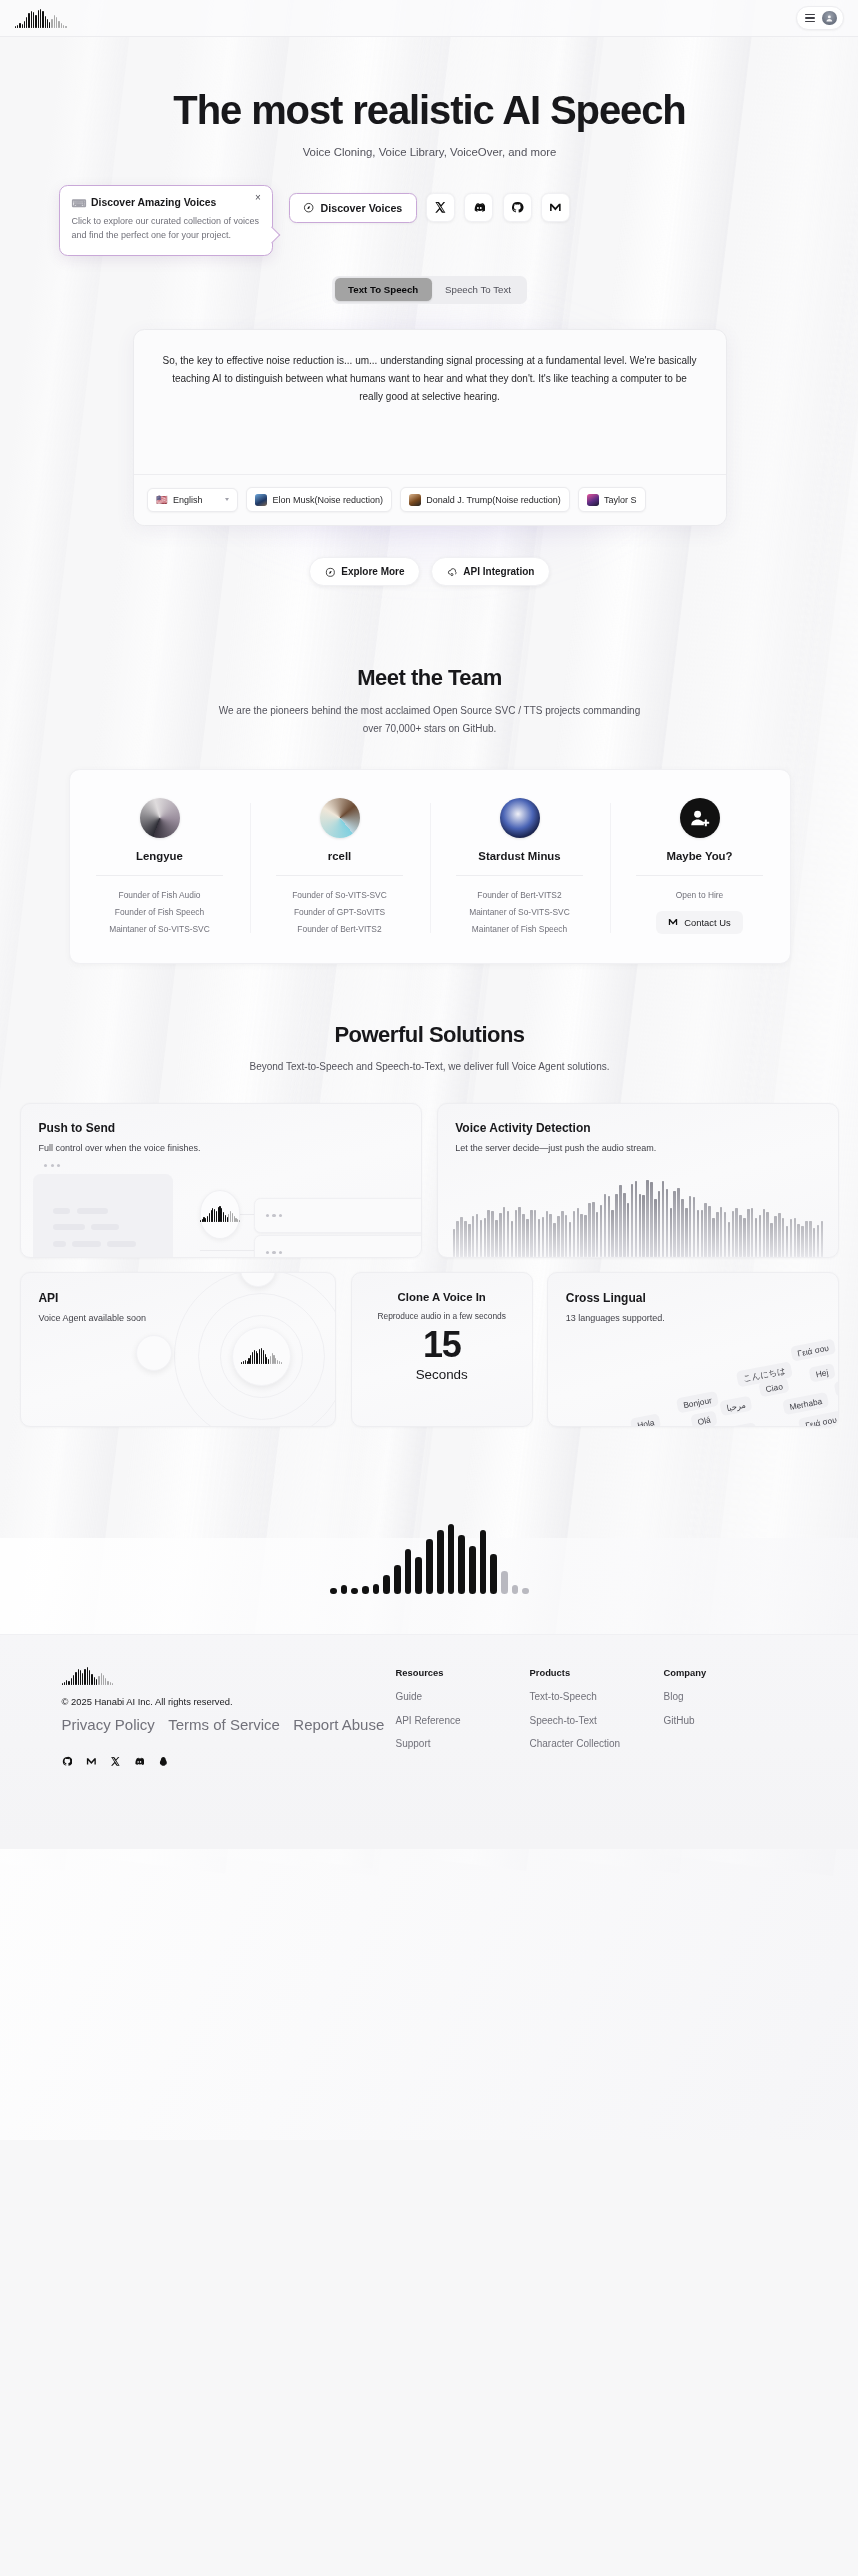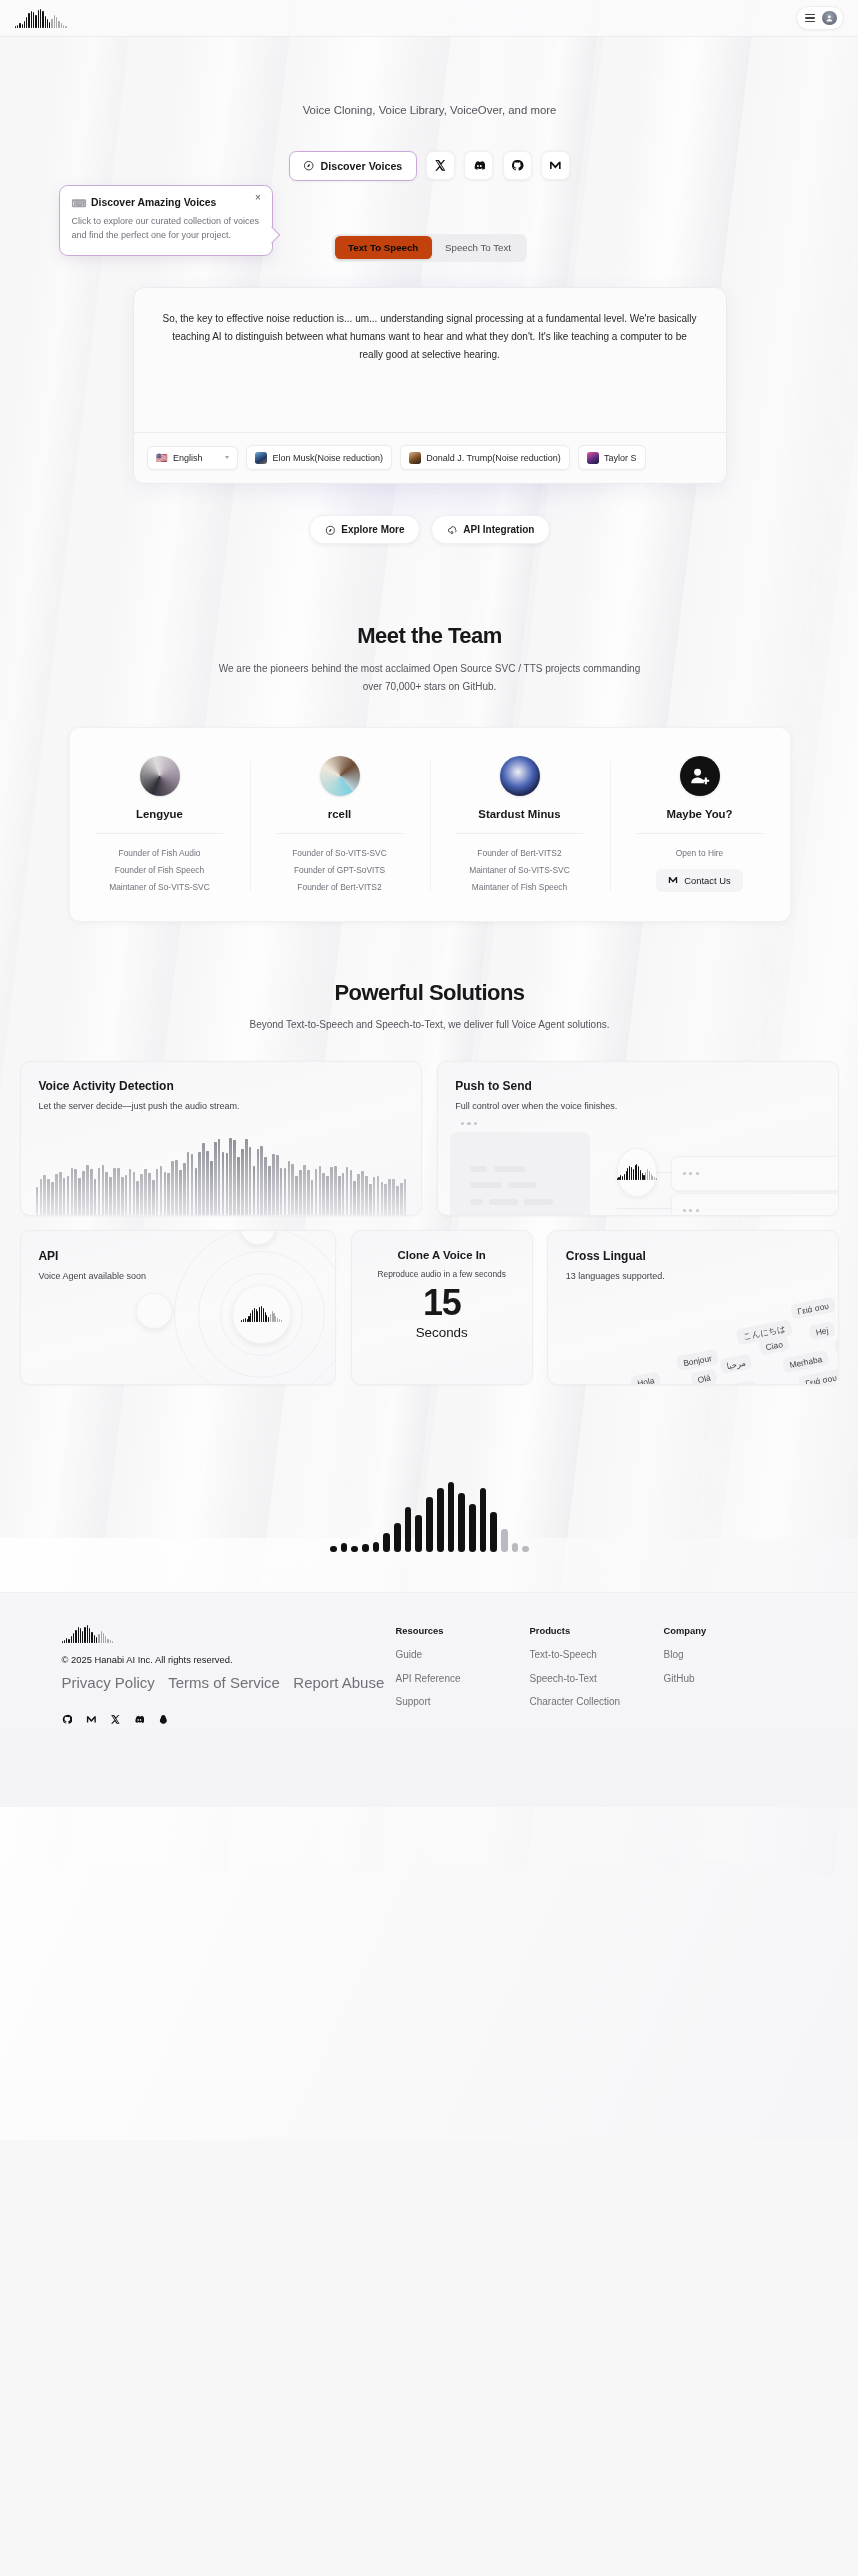--- a/index.html
+++ b/index.html
@@ -100,21 +100,21 @@
     filter: blur(17.4px); z-index:-1;
   }
   .seg {
     margin:0 auto; width:fit-content;
     display:flex; background:#ededf0; border-radius:6.7px; padding:2.7px;
   }
   .seg button {
     font-family:inherit; border:0; cursor:pointer; background:transparent;
     padding:6px 13.4px; border-radius:5.3px; font-size:9.7px; color:#52525b;
   }
-  .seg button.on { background:#c2410c; color:#09090b; font-weight:700; box-shadow:0 0.7px 2px rgba(0,0,0,.11);text-align:right; }
+  .seg button.on { background:#a3a3a3; color:#09090b; font-weight:700; box-shadow:0 0.7px 2px rgba(0,0,0,.11);text-align:right; }
 
   .tts-card {
     margin:25.4px auto 0; width:594px;
     background:#fbfbfc; border:0.7px solid #ebebee; border-radius:11.4px;
     box-shadow:0 5.3px 19px rgba(80,70,130,.07);
     overflow:hidden;
   }
   .tts-text { padding:21.4px 25.4px 0; font-size:10px; line-height:1.82; color:#27272a; min-height:144px;text-align:center; }
   .tts-meter { display:flex; align-items:center; justify-content:flex-end; gap:10.7px; padding:0 23px 14.7px; }
   .cnt { font-size:10px; color:#71717a; }
@@ -314,20 +314,21 @@
     <div class="avatar-circle">
       <svg viewBox="0 0 24 24">
           <circle cx="12" cy="8" r="4"></circle>
           <path d="M4 21c0-4.4 3.6-7 8-7s8 2.6 8 7z"></path>
         </svg>
     </div>
   </div>
 </div>
 
 <div class="hero">
+  <h1>The most realistic AI Speech</h1>
   <div class="sub">Voice Cloning, Voice Library, VoiceOver, and more</div>
 
   <div class="hero-actions">
     <button class="btn-discover">
       <svg viewBox="0 0 24 24" width="11.4" height="11.4" fill="none" stroke="#111" stroke-width="1.7">
         <circle cx="12" cy="12" r="9"></circle>
           <path d="M15 9l-2.2 5L9 15l2-5z" fill="#111" stroke="none"></path>
       </svg>
       <span>Discover Voices</span>
     </button>
@@ -470,20 +471,77 @@
   </div>
 </div>
 
 <div class="section" style="margin-top:58px">
   <div class="sec-h">
     <h2>Powerful Solutions</h2>
     <p>Beyond Text-to-Speech and Speech-to-Text, we deliver full Voice Agent solutions.</p>
   </div>
 
   <div class="grid2">
+    <div class="fcard">
+      <h3>Push to Send</h3>
+      <div class="d">Full control over when the voice finishes.</div>
+      <div class="ph-dots">
+          <i></i>
+          <i></i>
+          <i></i>
+        </div>
+      <div class="ph-panel"></div>
+      <div class="ph-bar" style="left:32px;top:104px;width:17.4px"></div>
+      <div class="ph-bar" style="left:56px;top:104px;width:31px"></div>
+      <div class="ph-bar" style="left:32px;top:120px;width:32px"></div>
+      <div class="ph-bar" style="left:70px;top:120px;width:28px"></div>
+      <div class="ph-bar" style="left:32px;top:137px;width:13.4px"></div>
+      <div class="ph-bar" style="left:51px;top:137px;width:29px"></div>
+      <div class="ph-bar" style="left:86px;top:137px;width:29px"></div>
+      <div class="lead" style="left:219px;top:110px;width:16px"></div>
+      <div class="lead" style="left:179px;top:146px;width:56px"></div>
+      <div class="egg">
+          <div class="wave-mini" id="wm1">
+            <span style="height: 1.6px; opacity: 1;"></span>
+            <span style="height: 2.7px; opacity: 1;"></span>
+            <span style="height: 4.3px; opacity: 1;"></span>
+            <span style="height: 3.2px; opacity: 1;"></span>
+            <span style="height: 5.9px; opacity: 1;"></span>
+            <span style="height: 8.6px; opacity: 1;"></span>
+            <span style="height: 11.8px; opacity: 1;"></span>
+            <span style="height: 14px; opacity: 1;"></span>
+            <span style="height: 13px; opacity: 1;"></span>
+            <span style="height: 10.7px; opacity: 1;"></span>
+            <span style="height: 14.4px; opacity: 1;"></span>
+            <span style="height: 15.5px; opacity: 1;"></span>
+            <span style="height: 13.4px; opacity: 1;"></span>
+            <span style="height: 9.6px; opacity: 1;"></span>
+            <span style="height: 7px; opacity: 1;"></span>
+            <span style="height: 4.8px; opacity: 1;"></span>
+            <span style="height: 7.5px; opacity: 0.35;"></span>
+            <span style="height: 10.7px; opacity: 0.35;"></span>
+            <span style="height: 9px; opacity: 0.35;"></span>
+            <span style="height: 5.9px; opacity: 0.35;"></span>
+            <span style="height: 3.7px; opacity: 0.35;"></span>
+            <span style="height: 2.7px; opacity: 0.35;"></span>
+            <span style="height: 1.6px; opacity: 0.35;"></span>
+          </div>
+        </div>
+      <div class="bubble" style="top:94px">
+          <i></i>
+          <i></i>
+          <i></i>
+        </div>
+      <div class="bubble" style="top:131px">
+          <i></i>
+          <i></i>
+          <i></i>
+        </div>
+    </div>
+
     <div class="fcard">
       <h3>Voice Activity Detection</h3>
       <div class="d">Let the server decide—just push the audio stream.</div>
       <div class="vad" id="vad">
           <span style="height: 28px; opacity: 0.59;"></span>
           <span style="height: 36px; opacity: 0.59;"></span>
           <span style="height: 40px; opacity: 0.6;"></span>
           <span style="height: 36px; opacity: 0.61;"></span>
           <span style="height: 33px; opacity: 0.62;"></span>
           <span style="height: 41px; opacity: 0.63;"></span>
@@ -572,77 +630,20 @@
           <span style="height: 39px; opacity: 0.6;"></span>
           <span style="height: 33px; opacity: 0.59;"></span>
           <span style="height: 31px; opacity: 0.58;"></span>
           <span style="height: 36px; opacity: 0.58;"></span>
           <span style="height: 36px; opacity: 0.57;"></span>
           <span style="height: 29px; opacity: 0.57;"></span>
           <span style="height: 32px; opacity: 0.56;"></span>
           <span style="height: 36px; opacity: 0.56;"></span>
         </div>
     </div>
-
-    <div class="fcard">
-      <h3>Push to Send</h3>
-      <div class="d">Full control over when the voice finishes.</div>
-      <div class="ph-dots">
-          <i></i>
-          <i></i>
-          <i></i>
-        </div>
-      <div class="ph-panel"></div>
-      <div class="ph-bar" style="left:32px;top:104px;width:17.4px"></div>
-      <div class="ph-bar" style="left:56px;top:104px;width:31px"></div>
-      <div class="ph-bar" style="left:32px;top:120px;width:32px"></div>
-      <div class="ph-bar" style="left:70px;top:120px;width:28px"></div>
-      <div class="ph-bar" style="left:32px;top:137px;width:13.4px"></div>
-      <div class="ph-bar" style="left:51px;top:137px;width:29px"></div>
-      <div class="ph-bar" style="left:86px;top:137px;width:29px"></div>
-      <div class="lead" style="left:219px;top:110px;width:16px"></div>
-      <div class="lead" style="left:179px;top:146px;width:56px"></div>
-      <div class="egg">
-          <div class="wave-mini" id="wm1">
-            <span style="height: 1.6px; opacity: 1;"></span>
-            <span style="height: 2.7px; opacity: 1;"></span>
-            <span style="height: 4.3px; opacity: 1;"></span>
-            <span style="height: 3.2px; opacity: 1;"></span>
-            <span style="height: 5.9px; opacity: 1;"></span>
-            <span style="height: 8.6px; opacity: 1;"></span>
-            <span style="height: 11.8px; opacity: 1;"></span>
-            <span style="height: 14px; opacity: 1;"></span>
-            <span style="height: 13px; opacity: 1;"></span>
-            <span style="height: 10.7px; opacity: 1;"></span>
-            <span style="height: 14.4px; opacity: 1;"></span>
-            <span style="height: 15.5px; opacity: 1;"></span>
-            <span style="height: 13.4px; opacity: 1;"></span>
-            <span style="height: 9.6px; opacity: 1;"></span>
-            <span style="height: 7px; opacity: 1;"></span>
-            <span style="height: 4.8px; opacity: 1;"></span>
-            <span style="height: 7.5px; opacity: 0.35;"></span>
-            <span style="height: 10.7px; opacity: 0.35;"></span>
-            <span style="height: 9px; opacity: 0.35;"></span>
-            <span style="height: 5.9px; opacity: 0.35;"></span>
-            <span style="height: 3.7px; opacity: 0.35;"></span>
-            <span style="height: 2.7px; opacity: 0.35;"></span>
-            <span style="height: 1.6px; opacity: 0.35;"></span>
-          </div>
-        </div>
-      <div class="bubble" style="top:94px">
-          <i></i>
-          <i></i>
-          <i></i>
-        </div>
-      <div class="bubble" style="top:131px">
-          <i></i>
-          <i></i>
-          <i></i>
-        </div>
-    </div>
   </div>
 
   <div class="grid3">
     <div class="fcard">
       <h3>API</h3>
       <div class="d">Voice Agent available soon</div>
       <div class="apiart">
         <div class="ring" style="left:13.4px;top:13.4px;width:174px;height:174px"></div>
         <div class="ring" style="left:37px;top:37px;width:127px;height:127px"></div>
         <div class="ring" style="left:59px;top:59px;width:83px;height:83px"></div>

